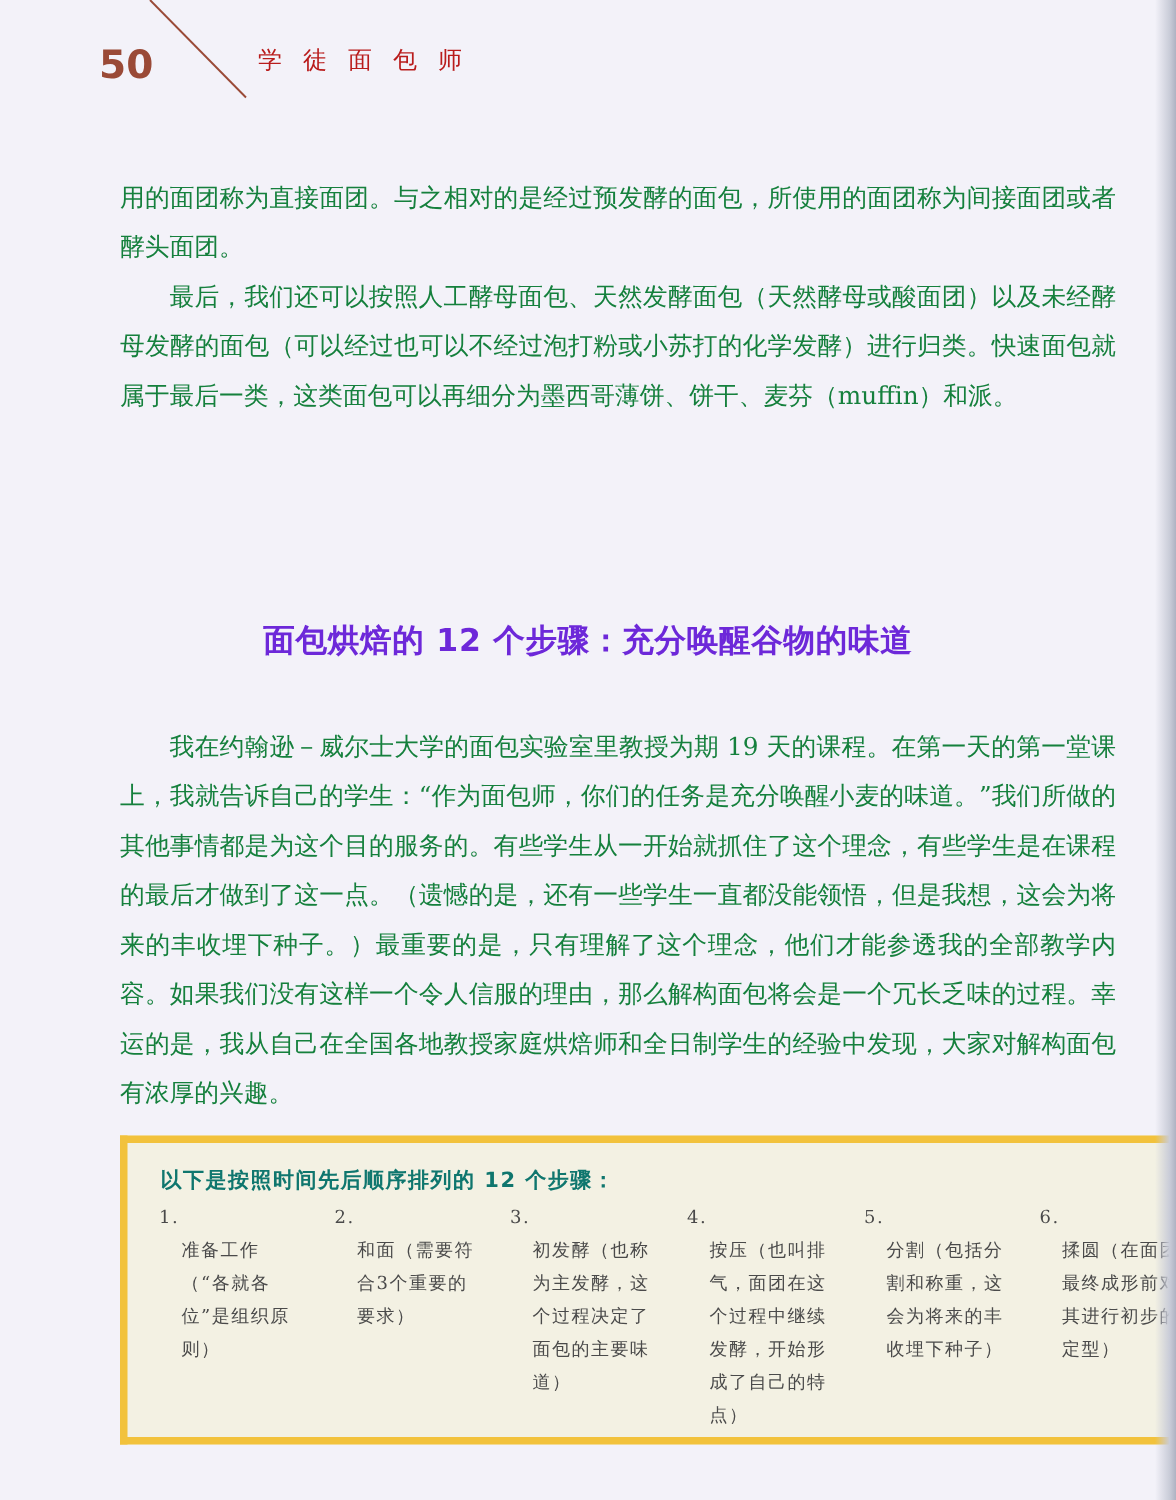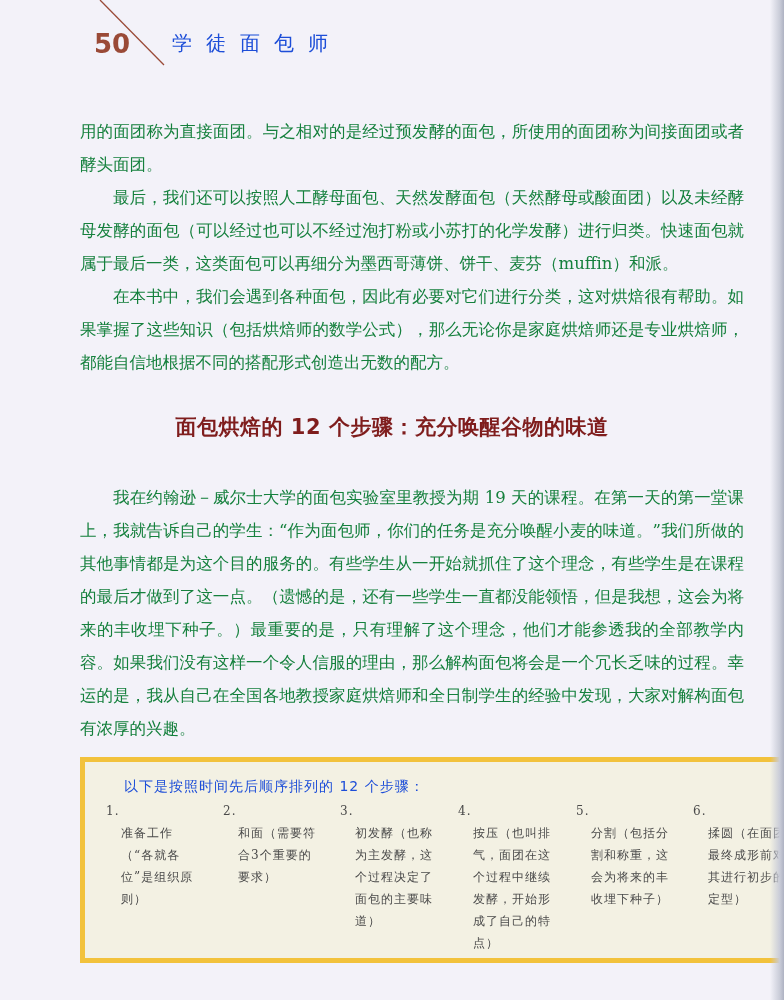--- a/index.html
+++ b/index.html
@@ -12,51 +12,51 @@
   }
   .page-edge {
     position: absolute; top: 0; right: 0; width: 14px; height: 1000px;
     background: linear-gradient(to right, rgba(240,240,248,0) 0%, #c9ccd8 70%, #aeb2c2 100%);
   }
   
   .header { position: absolute; left: 0; top: 0; width: 784px; height: 80px; }
   .page-number {
     position: absolute; left: 66px; top: 29px;
     font-family: "DejaVu Sans", "Liberation Sans", sans-serif;
-    font-weight: bold; font-size: 26px; color: #9a4a37; letter-spacing: 0px; margin-left: 28px;
+    font-weight: bold; font-size: 26px; color: #9a4a37; letter-spacing: 0px;
   }
   .header-svg { position: absolute; left: 0; top: 0; }
   .book-title {
     position: absolute; left: 172px; top: 30px;
     font-family: Liberation Serif, serif;
-    font-size: 20px; color: #1d4ed8; letter-spacing: 14px;
+    font-size: 16px; color: #b91c1c; letter-spacing: 14px;
   }
   
   .body-text {
     position: absolute; left: 80px; width: 664px;
     font-size: 16.5px; line-height: 33px; color: #15803d;
     text-align: justify;
   }
   .para { text-indent: 2em; }
   .para.noindent { text-indent: 0; }
   .section-heading {
     position: absolute; left: 0; width: 784px; top: 413px; text-align: center;
     font-family: "DejaVu Sans", "Liberation Sans", sans-serif;
-    font-size: 21px; color: #7f1d1d; font-weight: bold; letter-spacing: 0.5px;
+    font-size: 21px; color: #6d28d9; font-weight: bold; letter-spacing: 0.5px;
   }
   
   .steps-box {
     position: absolute; left: 80px; top: 757px; width: 720px; height: 206px;
     border: 5px solid #f2c23c; border-right: none;
     background: #f3f1e3;
   }
   .steps-title {
-    position: absolute; left: 39px; top: 16px;
+    position: absolute; left: 22px; top: 16px;
     font-family: "DejaVu Sans", "Liberation Sans", sans-serif;
-    font-weight: normal; font-size: 14px; color: #1d4ed8; letter-spacing: 1px;
+    font-weight: bold; font-size: 14px; color: #0f766e; letter-spacing: 1px;
   }
   .steps-grid { position: absolute; left: 21px; top: 38px; }
   .step {
     position: absolute; top: 0; width: 100px;
     font-size: 12px; line-height: 22px; color: #4a4a4a; letter-spacing: 1px;
   }
   .step-num { display: block; }
   .step-text { display: block; margin-left: 15px; }
 </style>
 </head>
@@ -74,21 +74,20 @@
     <line x1="100" y1="0" x2="164" y2="65" stroke="#9a4a37" stroke-width="1.3"></line>
     <line x1="164" y1="65" x2="460" y2="65" stroke="url(#fadeLine)" stroke-width="1.5"></line>
   </svg>
   <div class="page-number">50</div>
   <div class="book-title">学徒面包师</div>
 </div>
 
 <div class="body-text" style="top:115px;">
   <p class="para noindent">用的面团称为直接面团。与之相对的是经过预发酵的面包，所使用的面团称为间接面团或者酵头面团。</p>
   <p class="para">最后，我们还可以按照人工酵母面包、天然发酵面包（天然酵母或酸面团）以及未经酵母发酵的面包（可以经过也可以不经过泡打粉或小苏打的化学发酵）进行归类。快速面包就属于最后一类，这类面包可以再细分为墨西哥薄饼、饼干、麦芬（muffin）和派。</p>
-  <p class="para">在本书中，我们会遇到各种面包，因此有必要对它们进行分类，这对烘焙很有帮助。如果掌握了这些知识（包括烘焙师的数学公式），那么无论你是家庭烘焙师还是专业烘焙师，都能自信地根据不同的搭配形式创造出无数的配方。</p>
 </div>
 
 <div class="section-heading">面包烘焙的 12 个步骤：充分唤醒谷物的味道</div>
 
 <div class="body-text" style="top:481px;">
   <p class="para">我在约翰逊－威尔士大学的面包实验室里教授为期 19 天的课程。在第一天的第一堂课上，我就告诉自己的学生：“作为面包师，你们的任务是充分唤醒小麦的味道。”我们所做的其他事情都是为这个目的服务的。有些学生从一开始就抓住了这个理念，有些学生是在课程的最后才做到了这一点。（遗憾的是，还有一些学生一直都没能领悟，但是我想，这会为将来的丰收埋下种子。）最重要的是，只有理解了这个理念，他们才能参透我的全部教学内容。如果我们没有这样一个令人信服的理由，那么解构面包将会是一个冗长乏味的过程。幸运的是，我从自己在全国各地教授家庭烘焙师和全日制学生的经验中发现，大家对解构面包有浓厚的兴趣。</p>
 </div>
 
 <div class="steps-box">
   <div class="steps-title">以下是按照时间先后顺序排列的 12 个步骤：</div>

